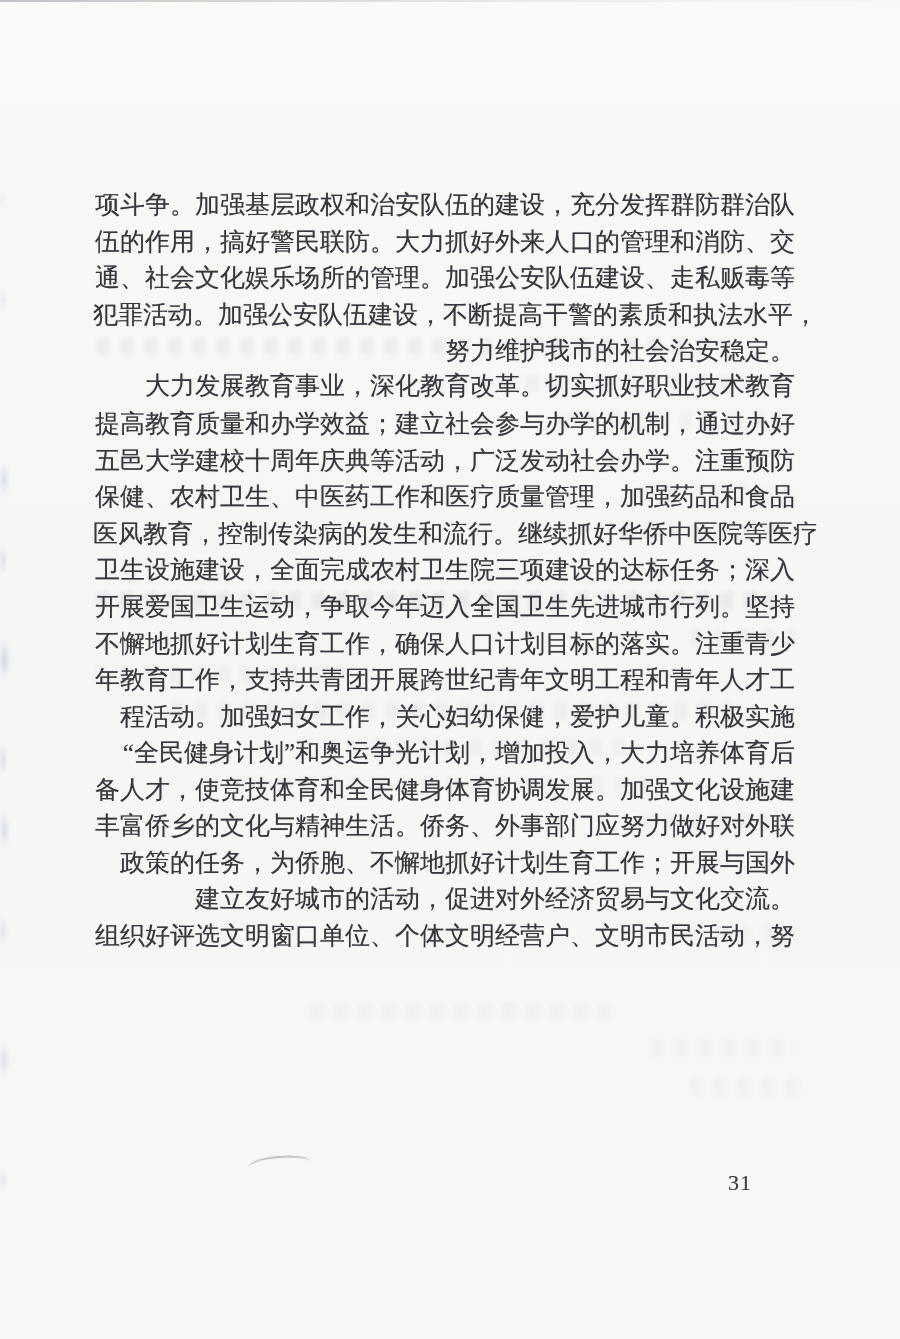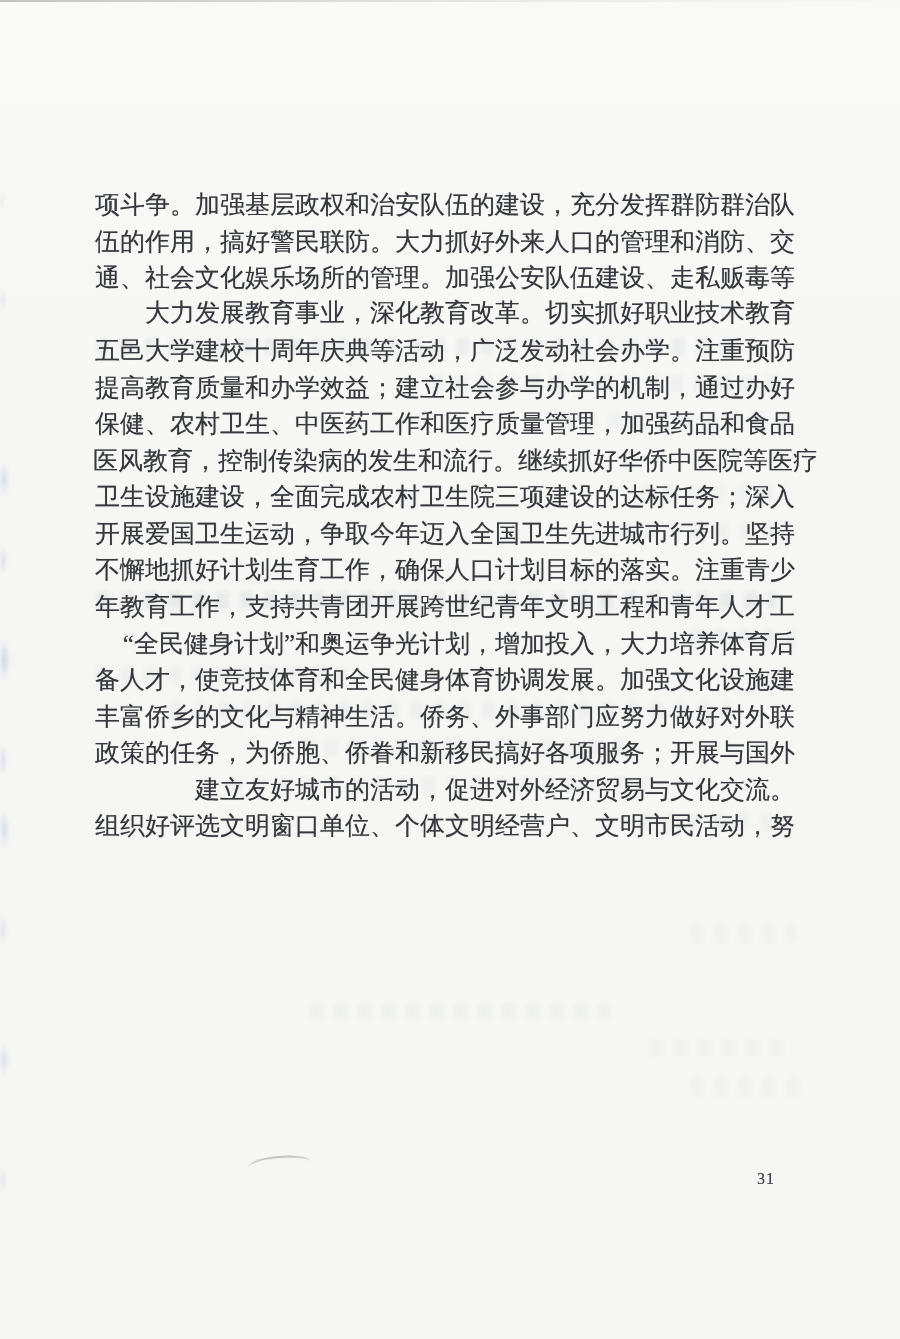--- a/index.html
+++ b/index.html
@@ -55,22 +55,22 @@
     color:#36383d;
     font-size:25px;
     line-height:36.55px;
     text-shadow:0 0 .7px rgba(54,56,61,.55);
     text-align:right;
   }
   .line{white-space:nowrap;}
   .line.indent{padding-left:50px;font-family:Liberation Mono, monospace;}
   .page-number{
     position:absolute;left:705px;top:1170px;width:70px;
-    text-align:right;
-    font-size:16px;color:#3a3c41;
+    text-align:center;
+    font-size:22px;color:#3a3c41;
     letter-spacing:1px;
     text-shadow:0 0 .6px rgba(58,60,65,.5);
   }
 </style>
 </head>
 <body>
 
 <div class="scan-page">
 
   <div class="top-edge"></div>
@@ -94,36 +94,39 @@
   <div class="bleed" style="top:1078px;left:690px;width:110px;opacity:.30"></div>
 
   <div class="pencil-mark"></div>
 
   <div class="text-block">
 
     <div>
       <div class="line">项斗争。加强基层政权和治安队伍的建设，充分发挥群防群治队</div>
       <div class="line">伍的作用，搞好警民联防。大力抓好外来人口的管理和消防、交</div>
       <div class="line">通、社会文化娱乐场所的管理。加强公安队伍建设、走私贩毒等</div>
+      <div class="line">犯罪活动。加强公安队伍建设，不断提高干警的素质和执法水平，</div>
+      <div class="line">努力维护我市的社会治安稳定。</div>
     </div>
 
     <div>
       <div class="line indent">大力发展教育事业，深化教育改革。切实抓好职业技术教育</div>
+      <div class="line">提高教育质量和办学效益；建立社会参与办学的机制，通过办好</div>
       <div class="line">五邑大学建校十周年庆典等活动，广泛发动社会办学。注重预防</div>
-      <div class="line">提高教育质量和办学效益；建立社会参与办学的机制，通过办好</div>
       <div class="line">保健、农村卫生、中医药工作和医疗质量管理，加强药品和食品</div>
       <div class="line">医风教育，控制传染病的发生和流行。继续抓好华侨中医院等医疗</div>
       <div class="line">卫生设施建设，全面完成农村卫生院三项建设的达标任务；深入</div>
       <div class="line">开展爱国卫生运动，争取今年迈入全国卫生先进城市行列。坚持</div>
       <div class="line">不懈地抓好计划生育工作，确保人口计划目标的落实。注重青少</div>
       <div class="line">年教育工作，支持共青团开展跨世纪青年文明工程和青年人才工</div>
+      <div class="line">程活动。加强妇女工作，关心妇幼保健，爱护儿童。积极实施</div>
       <div class="line">“全民健身计划”和奥运争光计划，增加投入，大力培养体育后</div>
       <div class="line">备人才，使竞技体育和全民健身体育协调发展。加强文化设施建</div>
       <div class="line">丰富侨乡的文化与精神生活。侨务、外事部门应努力做好对外联</div>
-      <div class="line">政策的任务，为侨胞、侨眷和新移民搞好各项服务；开展与国外</div>
+      <div class="line">政策的任务，为侨胞、不懈地抓好计划生育工作；开展与国外</div>
       <div class="line">建立友好城市的活动，促进对外经济贸易与文化交流。</div>
     </div>
 
     <div>
       <div class="line">组织好评选文明窗口单位、个体文明经营户、文明市民活动，努</div>
     </div>
   </div>
 
   <div class="page-number">31</div>
 

